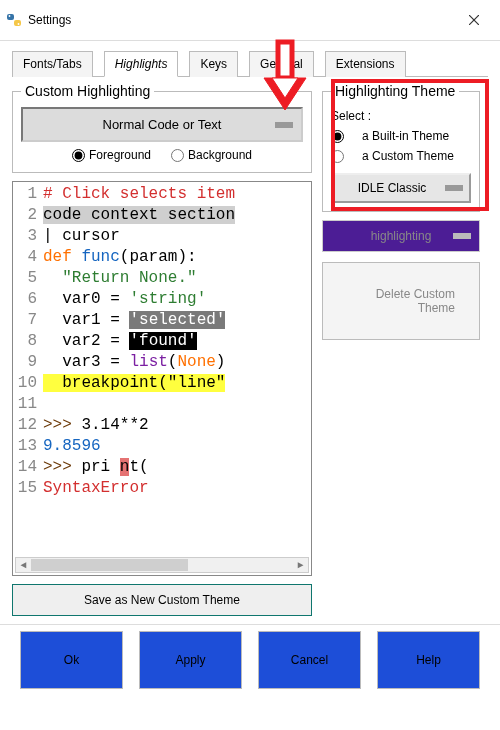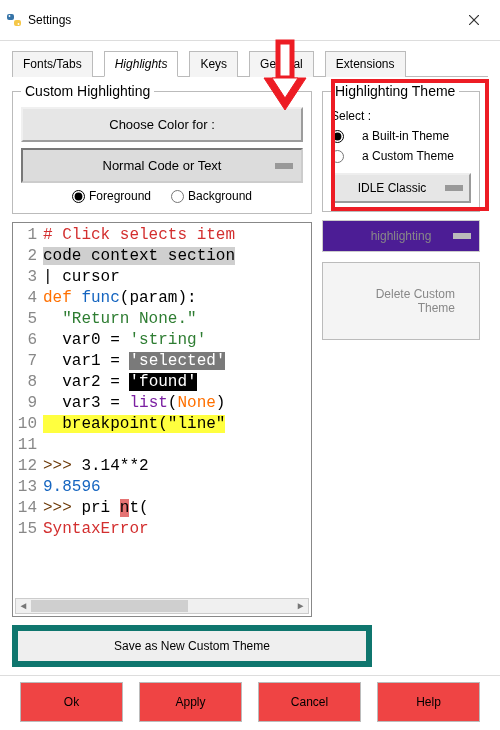--- a/index.html
+++ b/index.html
@@ -179,38 +179,38 @@
     border:1px solid #bbb;
     background:#f4f4f4;
     color:#888;
     padding:24px;
     text-align:right;
   }
 
   
   .savewrap { padding: 0 12px 8px 12px; }
   .savebtn {
-    width: 360px;
-    border:6px solid #0f766e;
+    width: 300px;
+    border:1px solid #0f766e;
     background:#efefef;
     padding:8px;
     text-align:center;
   }
   .btnrow {
     display:flex;
     gap:16px;
     padding: 6px 20px 12px 20px;
     border-top:1px solid #ddd;
     justify-content:space-around;
   }
   .btn {
     flex:1;
     border:1px solid #bbb;
-    background:#ef4444;
-    padding:12px 0;
+    background:#1d4ed8;
+    padding:21px 0;
     text-align:center;
     font-size:12px;
   }
 
   
   .anno {
     position:absolute; pointer-events:none;
   }
   .redbox {
     border:4px solid #ed1c24;
@@ -244,21 +244,20 @@
     <div class="tab">Keys</div>
     <div class="tab">General</div>
     <div class="tab">Extensions</div>
   </div>
 <div class="tabline"></div>
 
 <div class="body">
   <div class="leftcol">
     <fieldset>
       <legend>Custom Highlighting</legend>
-      <div class="bigbtn">Choose Color for :</div>
       <div class="bigbtn dark">
         <span>Normal Code or Text</span>
         <span class="indicator"></span>
       </div>
       <div class="radio-row">
         <label>
           <input type="radio" name="fgbg" id="fgRadio" checked="" style="">
           <span>Foreground</span>
         </label>
         <label>

